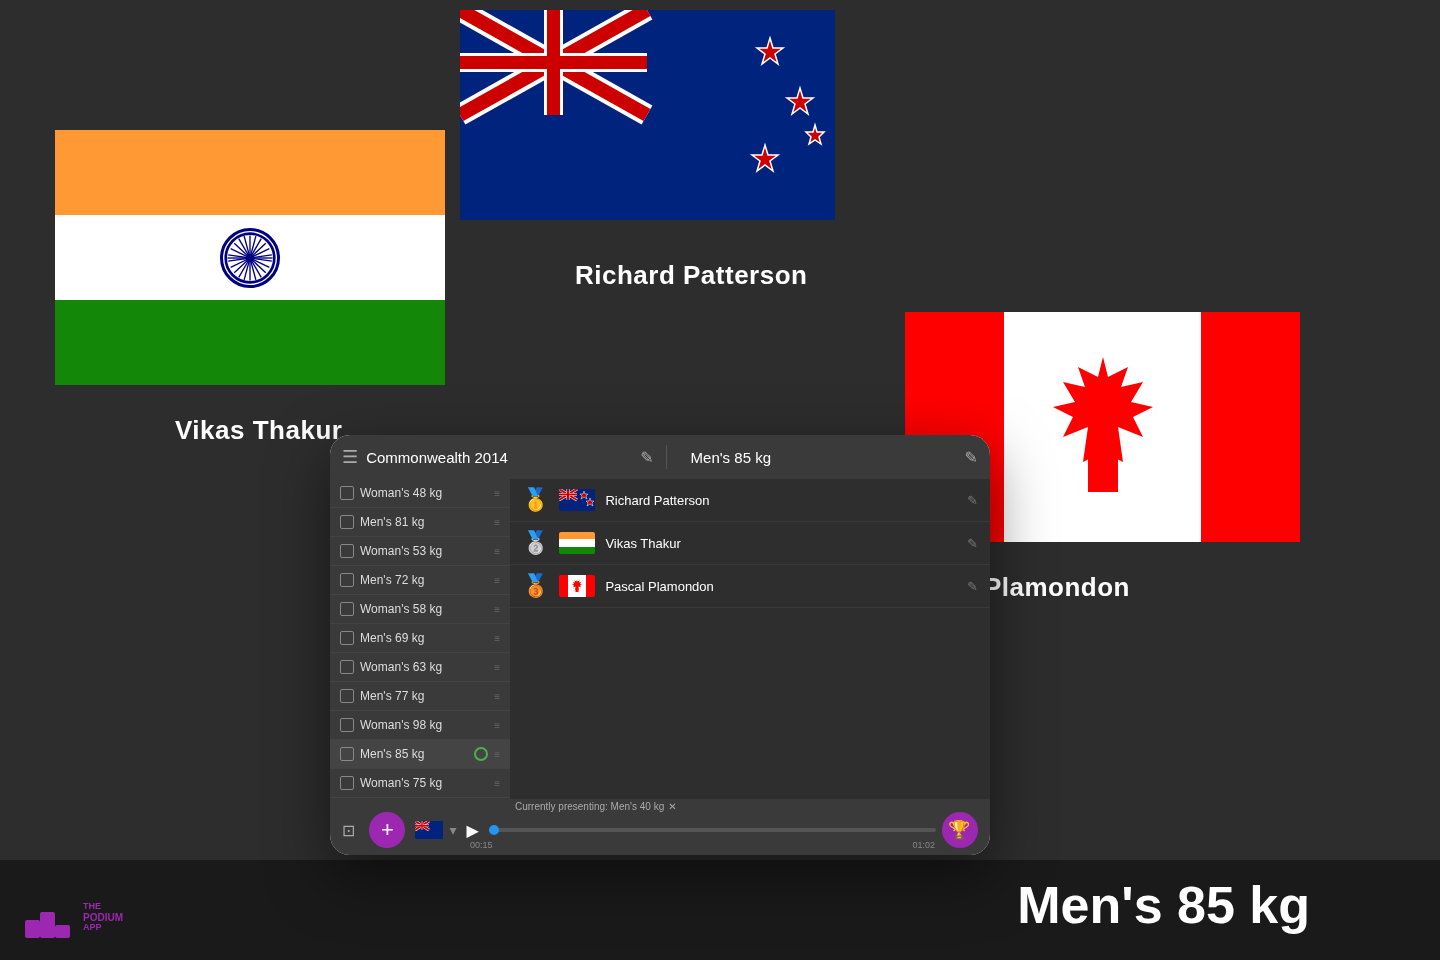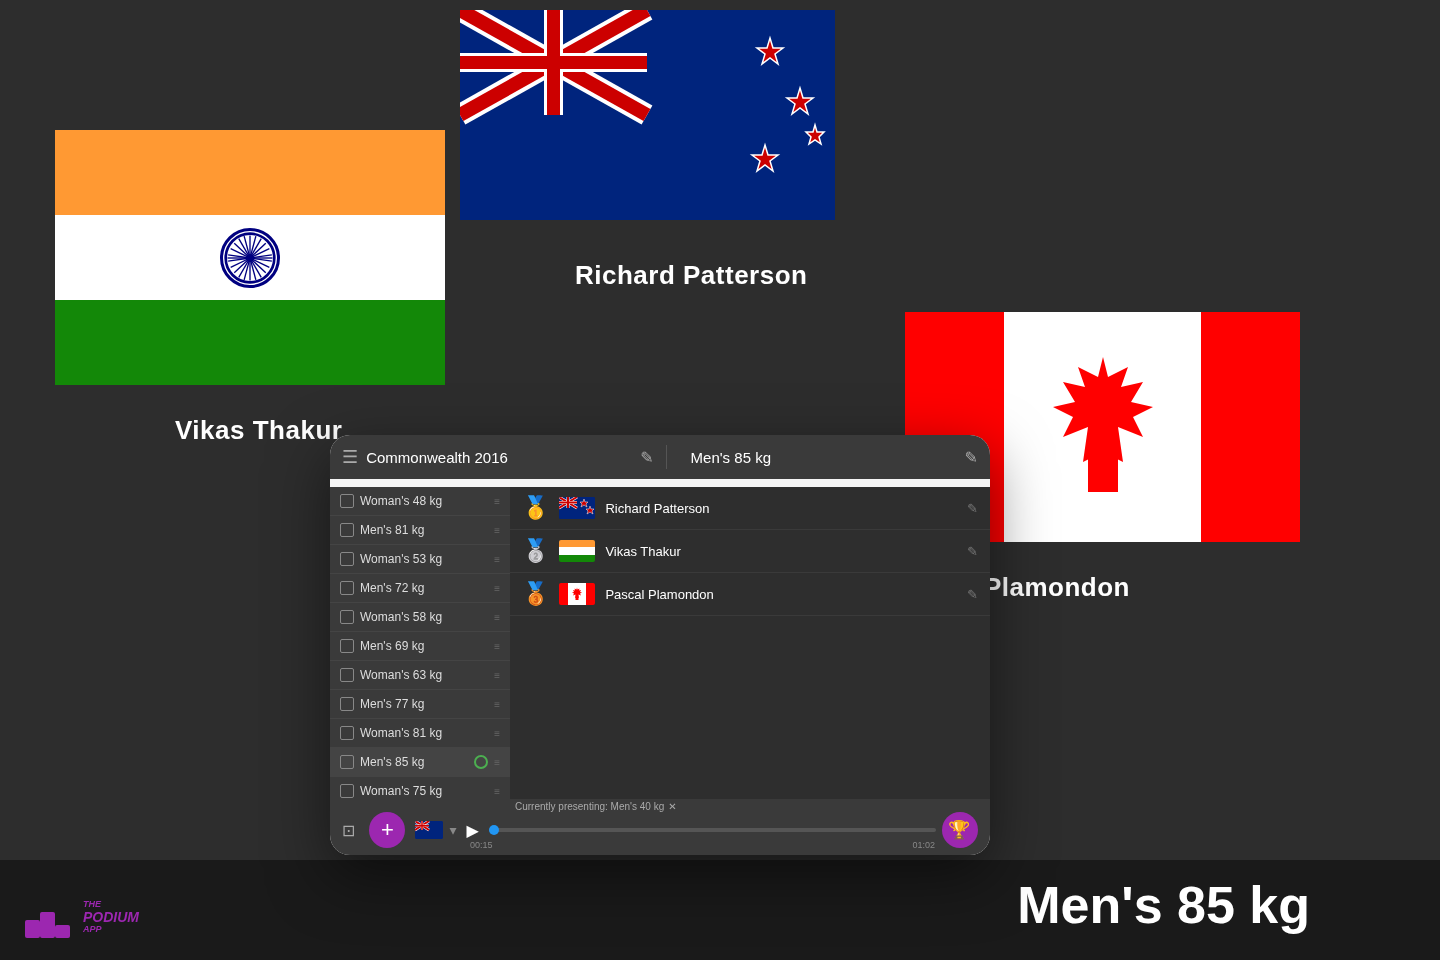--- a/index.html
+++ b/index.html
@@ -78,21 +78,21 @@
       position: absolute;
       bottom: 0; left: 0; right: 0;
       height: 100px;
       background: #1a1a1a;
       display: flex; align-items: center;
     }
     .podium-logo {
       position: absolute;
       left: 20px;
       bottom: 15px;
-      display: flex; align-items: center; gap: 8px; font-style: italic;
+      display: flex; align-items: center; gap: 8px;
     }
     .category-label {
       position: absolute;
       right: 130px;
       bottom: 25px;
       color: #ffffff;
       font-size: 52px;
       font-weight: 700;
     }
 
@@ -147,21 +147,20 @@
       font-size: 15px;
       font-weight: 500;
       flex: 1;
       padding-left: 12px;
     }
 
     .tablet-body {
       display: flex;
       flex: 1;
       overflow: hidden;
-      margin-top: 8px;
     }
 
     
     .list-panel {
       width: 180px;
       background: #3a3a3a;
       overflow-y: auto;
       flex-shrink: 0;
     }
     .list-item {
@@ -373,33 +372,33 @@
 
   <div class="podium-logo">
     <svg width="55" height="55" viewBox="0 0 55 55">
 
       <rect x="5" y="30" width="15" height="18" rx="2" fill="#9C27B0"></rect>
       <rect x="20" y="22" width="15" height="26" rx="2" fill="#9C27B0"></rect>
       <rect x="35" y="35" width="15" height="13" rx="2" fill="#9C27B0"></rect>
     </svg>
     <div style="display:flex;flex-direction:column;line-height:1.1;">
       <span style="color:#9C27B0;font-size:9px;font-weight:700;">THE</span>
-      <span style="color:#9C27B0;font-size:14px;font-weight:700;">PODIUM</span>
+      <span style="color:#9C27B0;font-size:10px;font-weight:700;">PODIUM</span>
       <span style="color:#9C27B0;font-size:9px;font-weight:700;">APP</span>
     </div>
   </div>
 
   <div class="category-label">Men's 85 kg</div>
 </div>
 
 <div class="tablet">
 
   <div class="tablet-header">
     <span class="header-menu-icon">☰</span>
-    <span class="header-event-name">Commonwealth 2016</span>
+    <span class="header-event-name">Commonwealth 2014</span>
     <span class="header-edit-icon">✎</span>
     <div class="header-divider"></div>
     <span class="header-category">Men's 85 kg</span>
     <span class="header-edit-icon">✎</span>
   </div>
 
   <div class="tablet-body">
 
     <div class="list-panel">
       <div class="list-item">
@@ -437,21 +436,21 @@
         <span class="list-item-label">Woman's 63 kg</span>
         <span class="list-item-drag">≡</span>
       </div>
       <div class="list-item">
         <div class="list-item-checkbox"></div>
         <span class="list-item-label">Men's 77 kg</span>
         <span class="list-item-drag">≡</span>
       </div>
       <div class="list-item">
         <div class="list-item-checkbox"></div>
-        <span class="list-item-label">Woman's 81 kg</span>
+        <span class="list-item-label">Woman's 98 kg</span>
         <span class="list-item-drag">≡</span>
       </div>
       <div class="list-item active">
         <div class="list-item-checkbox"></div>
         <span class="list-item-label">Men's 85 kg</span>
         <div class="list-item-active-dot"></div>
         <span class="list-item-drag">≡</span>
       </div>
       <div class="list-item">
         <div class="list-item-checkbox"></div>

